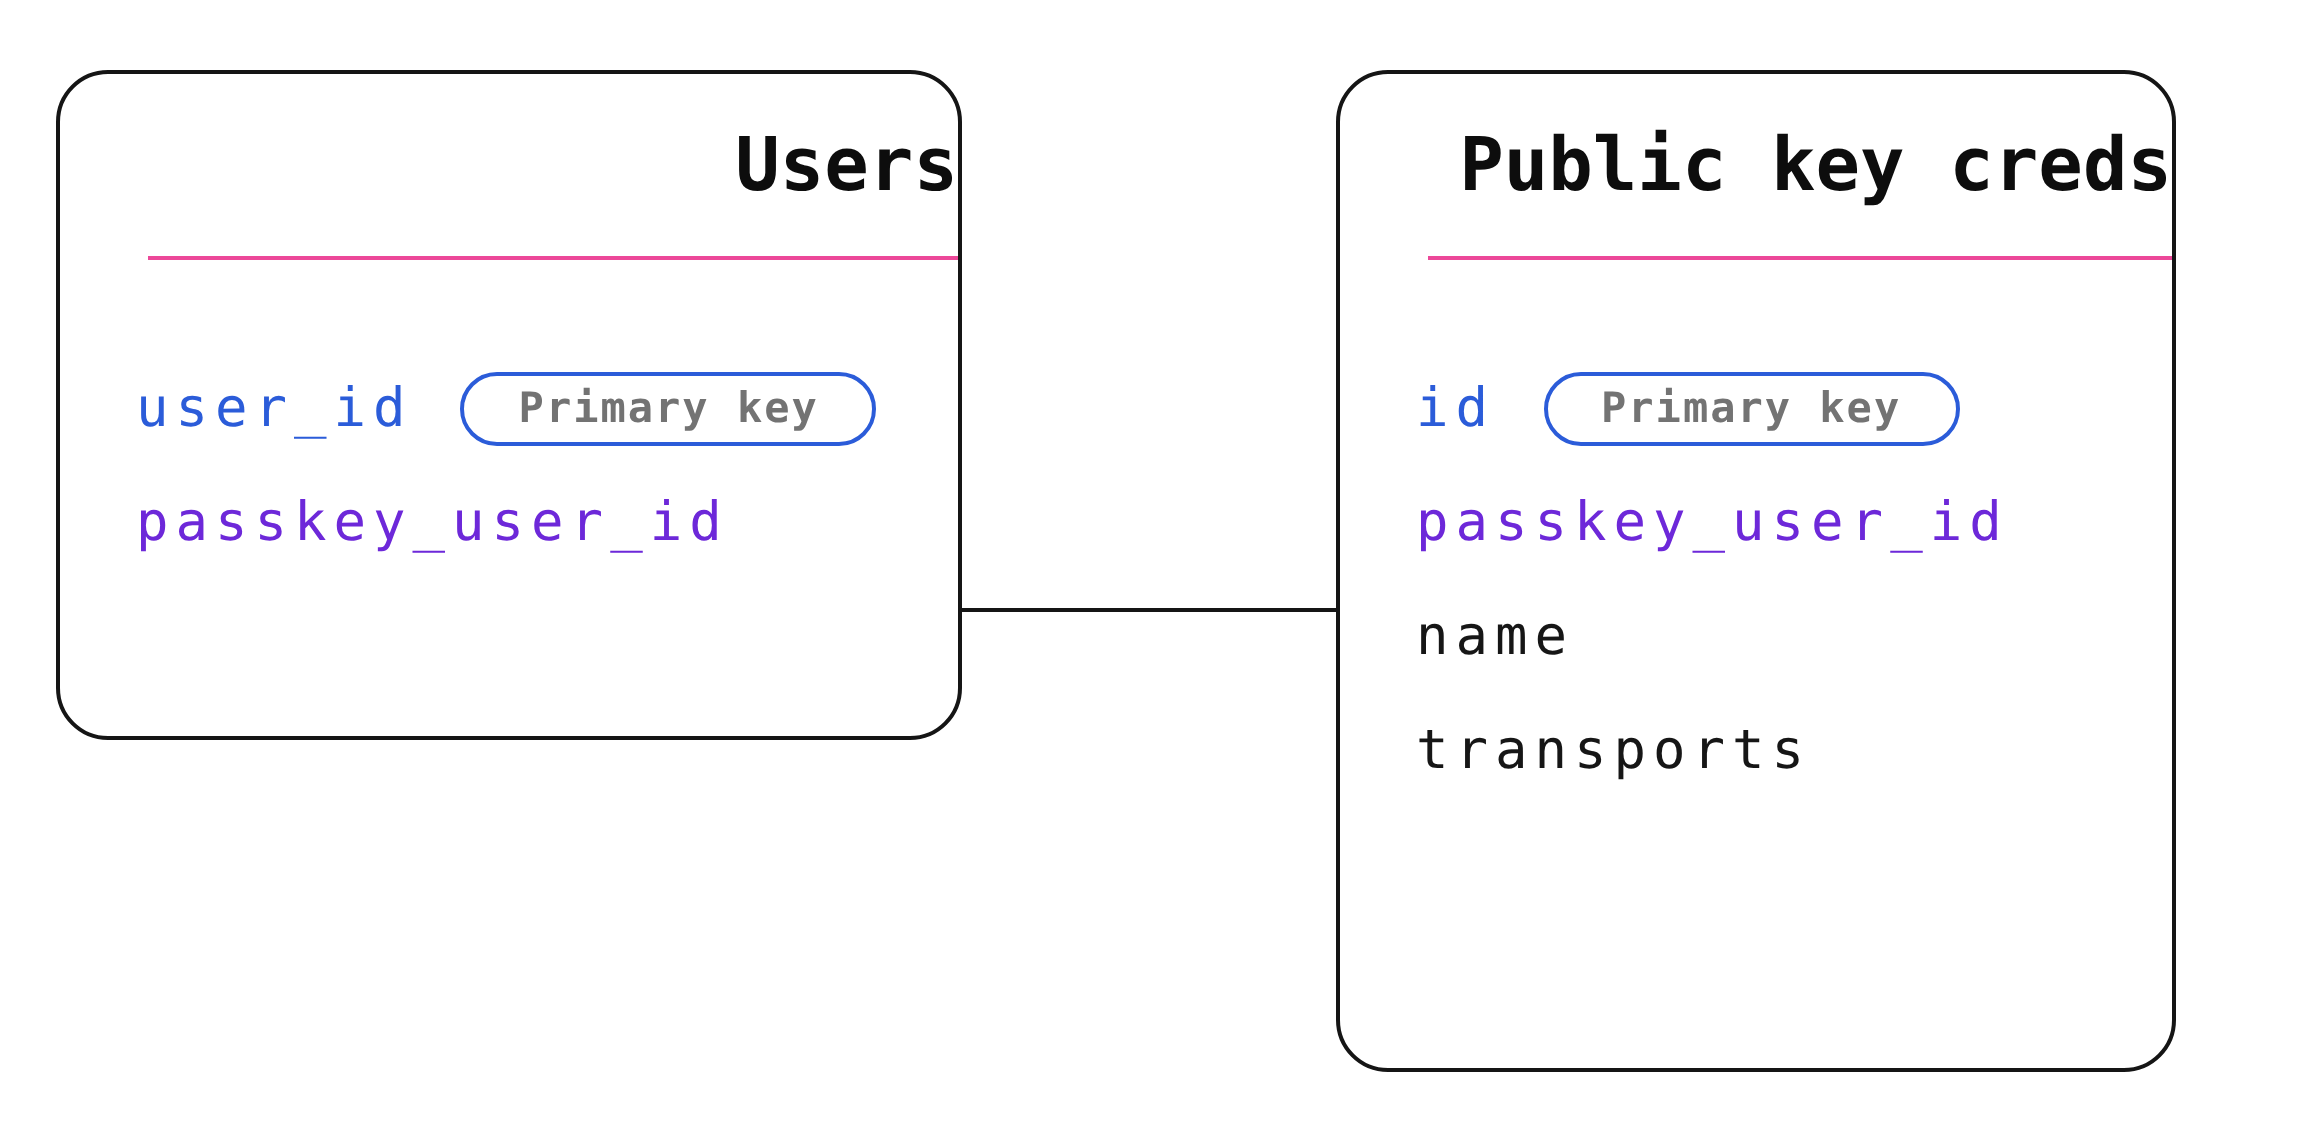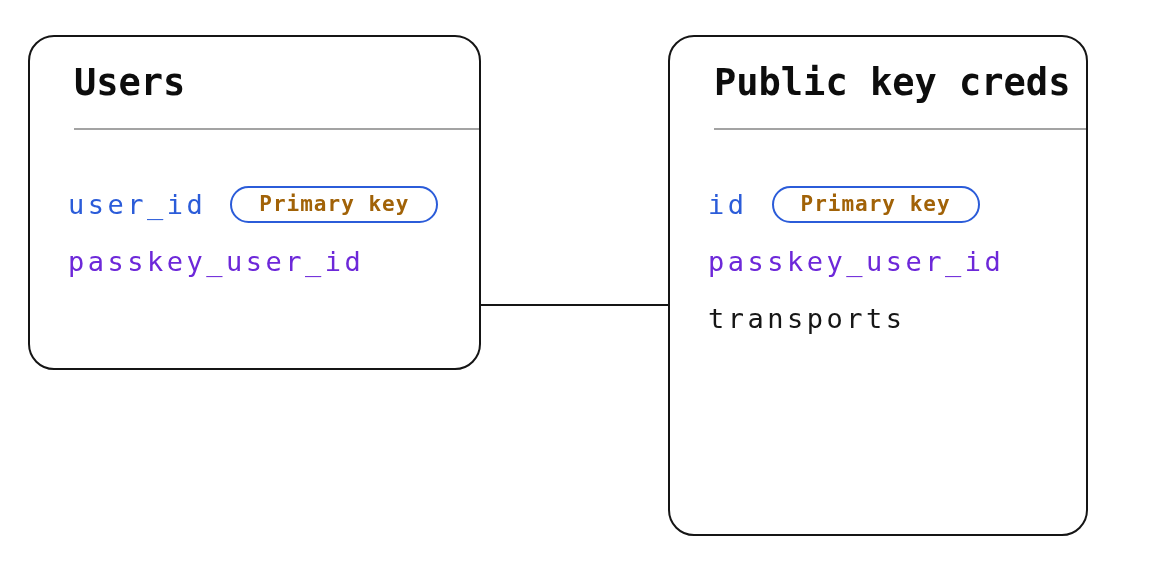--- a/index.html
+++ b/index.html
@@ -17,24 +17,24 @@
   .table-box {
     position: absolute;
     background: #ffffff;
     border: 2px solid #151515;
     border-radius: 26px;
   }
   .table-box.users   { left: 28px;  top: 35px; width: 453px; height: 335px; }
   .table-box.pkcreds { left: 668px; top: 35px; width: 420px; height: 501px; }
   .table-header {
     height: 93px;
-    border-bottom: 2px solid #a3a3a3;
+    border-bottom: 2px solid #ec4899;
     display: flex;
     align-items: center;
-    justify-content: flex-start;
+    justify-content: flex-end;
     margin-left: 44px;
   }
   .table-title {
     font-size: 37px;
     font-weight: bold;
     color: #0d0d0d;
     letter-spacing: 0px;
     white-space: nowrap;
   }
   .table-body {
@@ -56,21 +56,21 @@
   .c-black  { color: #161616; }
   .pk-badge {
     display: inline-flex;
     align-items: center;
     justify-content: center;
     margin-left: 24px;
     height: 37px;
     padding: 0 27px 2px 27px;
     border: 2px solid #2b5cd9;
     border-radius: 999px;
-    color: #a16207;
+    color: #737373;
     font-size: 21px;
     font-weight: bold;
     letter-spacing: 1px;
     white-space: nowrap;
   }
   .relationship-line {
     position: absolute;
     left: 481px;
     top: 304px;
     width: 187px;
@@ -106,18 +106,21 @@
     </div>
     <div class="table-body">
       <div class="field-row">
         <span class="field-name c-blue">id</span>
         <span class="pk-badge">Primary key</span>
       </div>
       <div class="field-row">
         <span class="field-name c-orange">passkey_user_id</span>
       </div>
       <div class="field-row">
+        <span class="field-name c-black">name</span>
+      </div>
+      <div class="field-row">
         <span class="field-name c-black">transports</span>
       </div>
     </div>
   </div>
 
 </div>
 
 </body></html>

